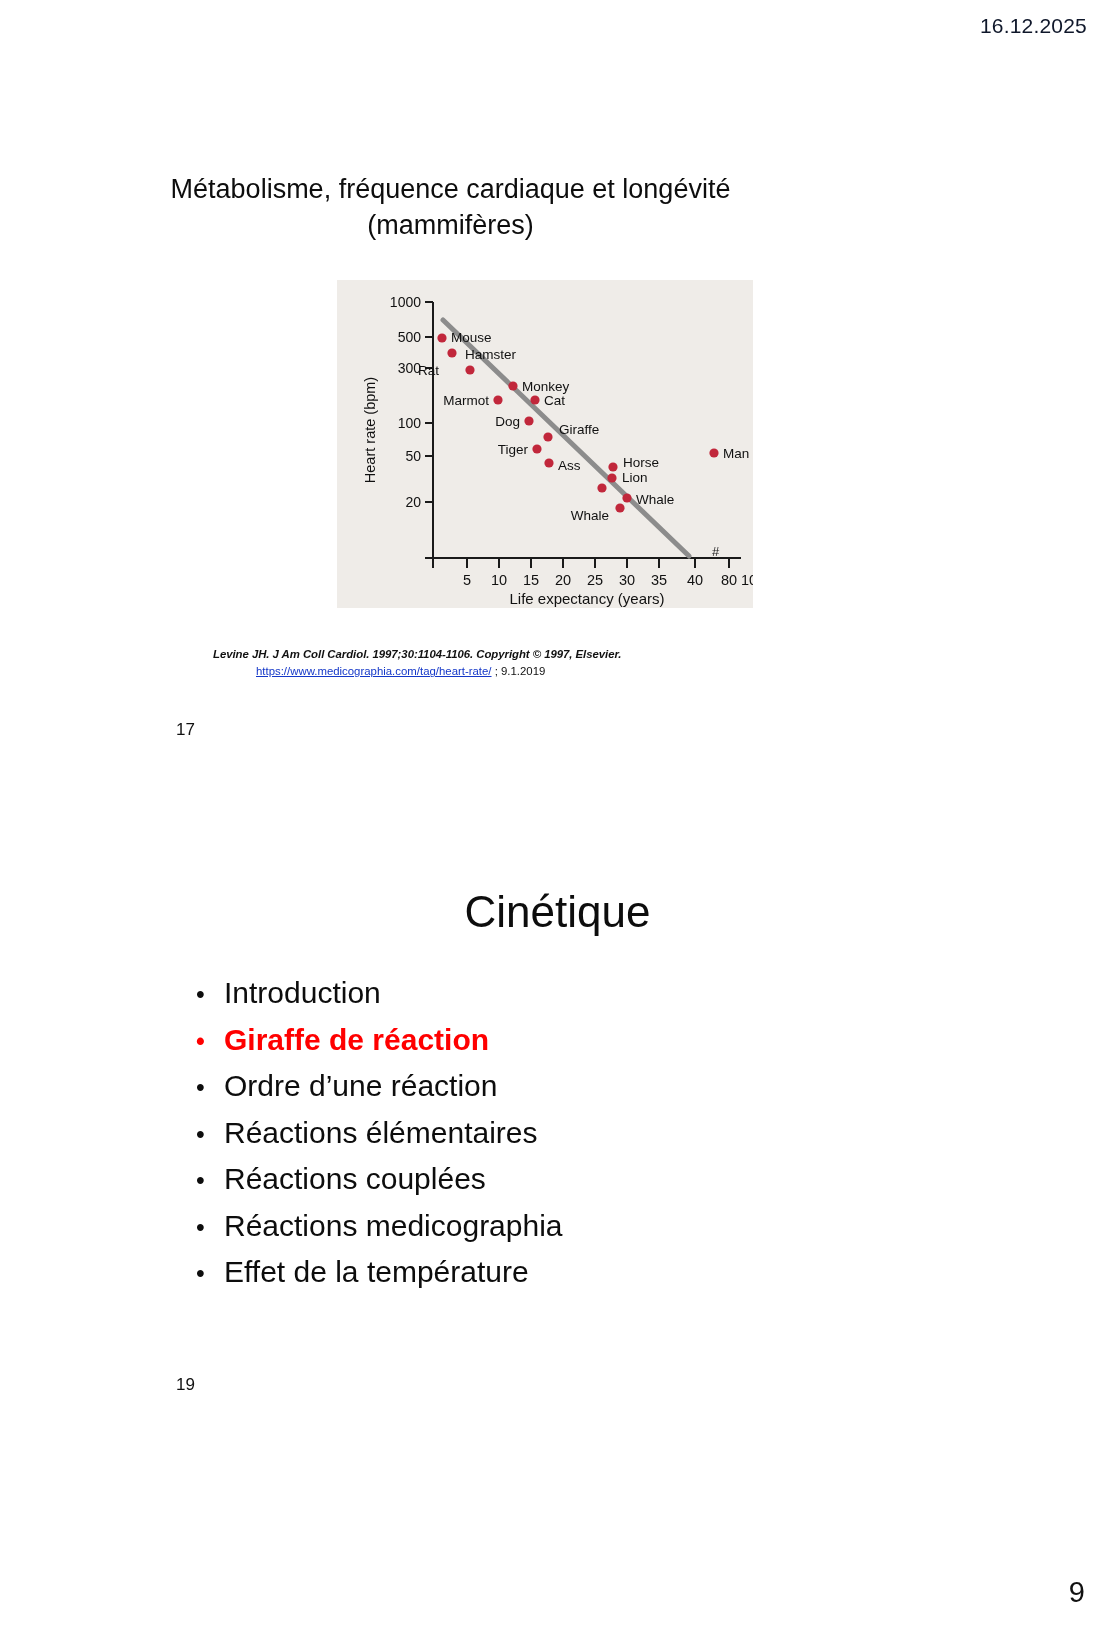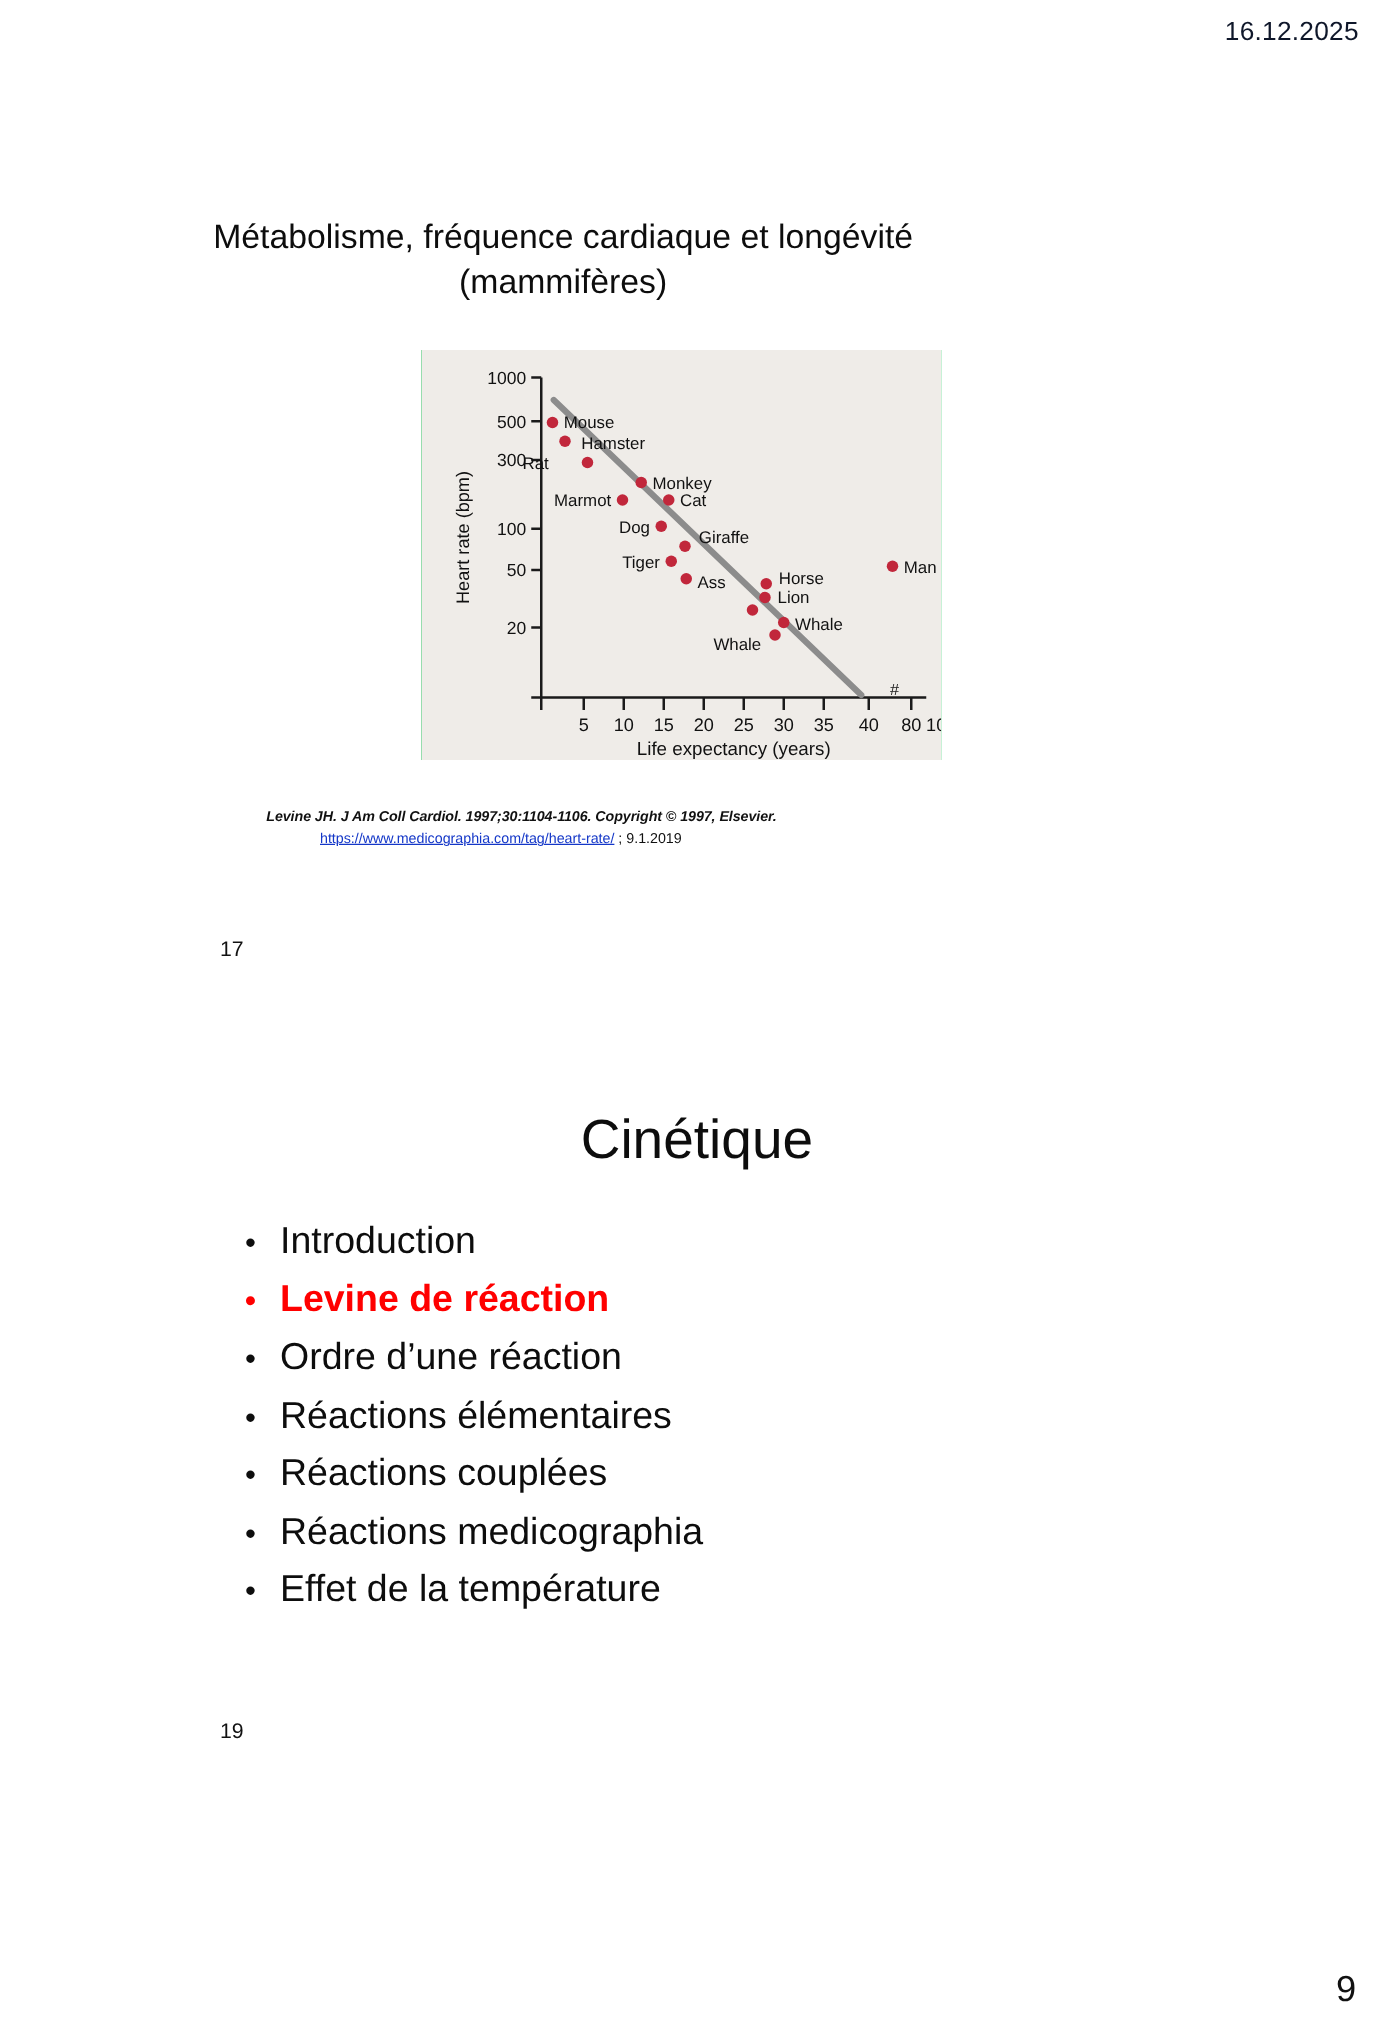--- a/index.html
+++ b/index.html
@@ -46,21 +46,21 @@
     font-weight: 400;
   }
 
   
   #figure-frame {
     position: absolute;
     left: 337px;
     top: 180px;
     width: 416px;
     height: 328px;
-    background: #22c55e;
+    background: #0ea5e9;
     overflow: hidden;
   }
   #plot-svg { display: block; }
 
   
   #citation-block {
     position: absolute;
     left: 213px;
     top: 546px;
     width: 700px;
@@ -83,21 +83,20 @@
     color: #111;
     font-size: 11.4px;
   }
 
   #slide-17-number {
     position: absolute;
     left: 176px;
     top: 620px;
     font-size: 17px;
     color: #111;
-    margin-top: 30px;
   }
 
   
   #slide-18 {
     position: absolute;
     left: 0;
     top: 830px;
     width: 1038px;
     height: 700px;
   }
@@ -278,21 +277,21 @@
 
   <div id="slide-18-title">Cinétique</div>
 
   <ul id="toc-list">
     <li class="toc-item">
       <span class="toc-bullet">•</span>
       <span class="toc-label">Introduction</span>
     </li>
     <li class="toc-item highlight">
       <span class="toc-bullet">•</span>
-      <span class="toc-label">Levine de réaction</span>
+      <span class="toc-label">Giraffe de réaction</span>
     </li>
     <li class="toc-item">
       <span class="toc-bullet">•</span>
       <span class="toc-label">Ordre d’une réaction</span>
     </li>
     <li class="toc-item">
       <span class="toc-bullet">•</span>
       <span class="toc-label">Réactions élémentaires</span>
     </li>
     <li class="toc-item">

